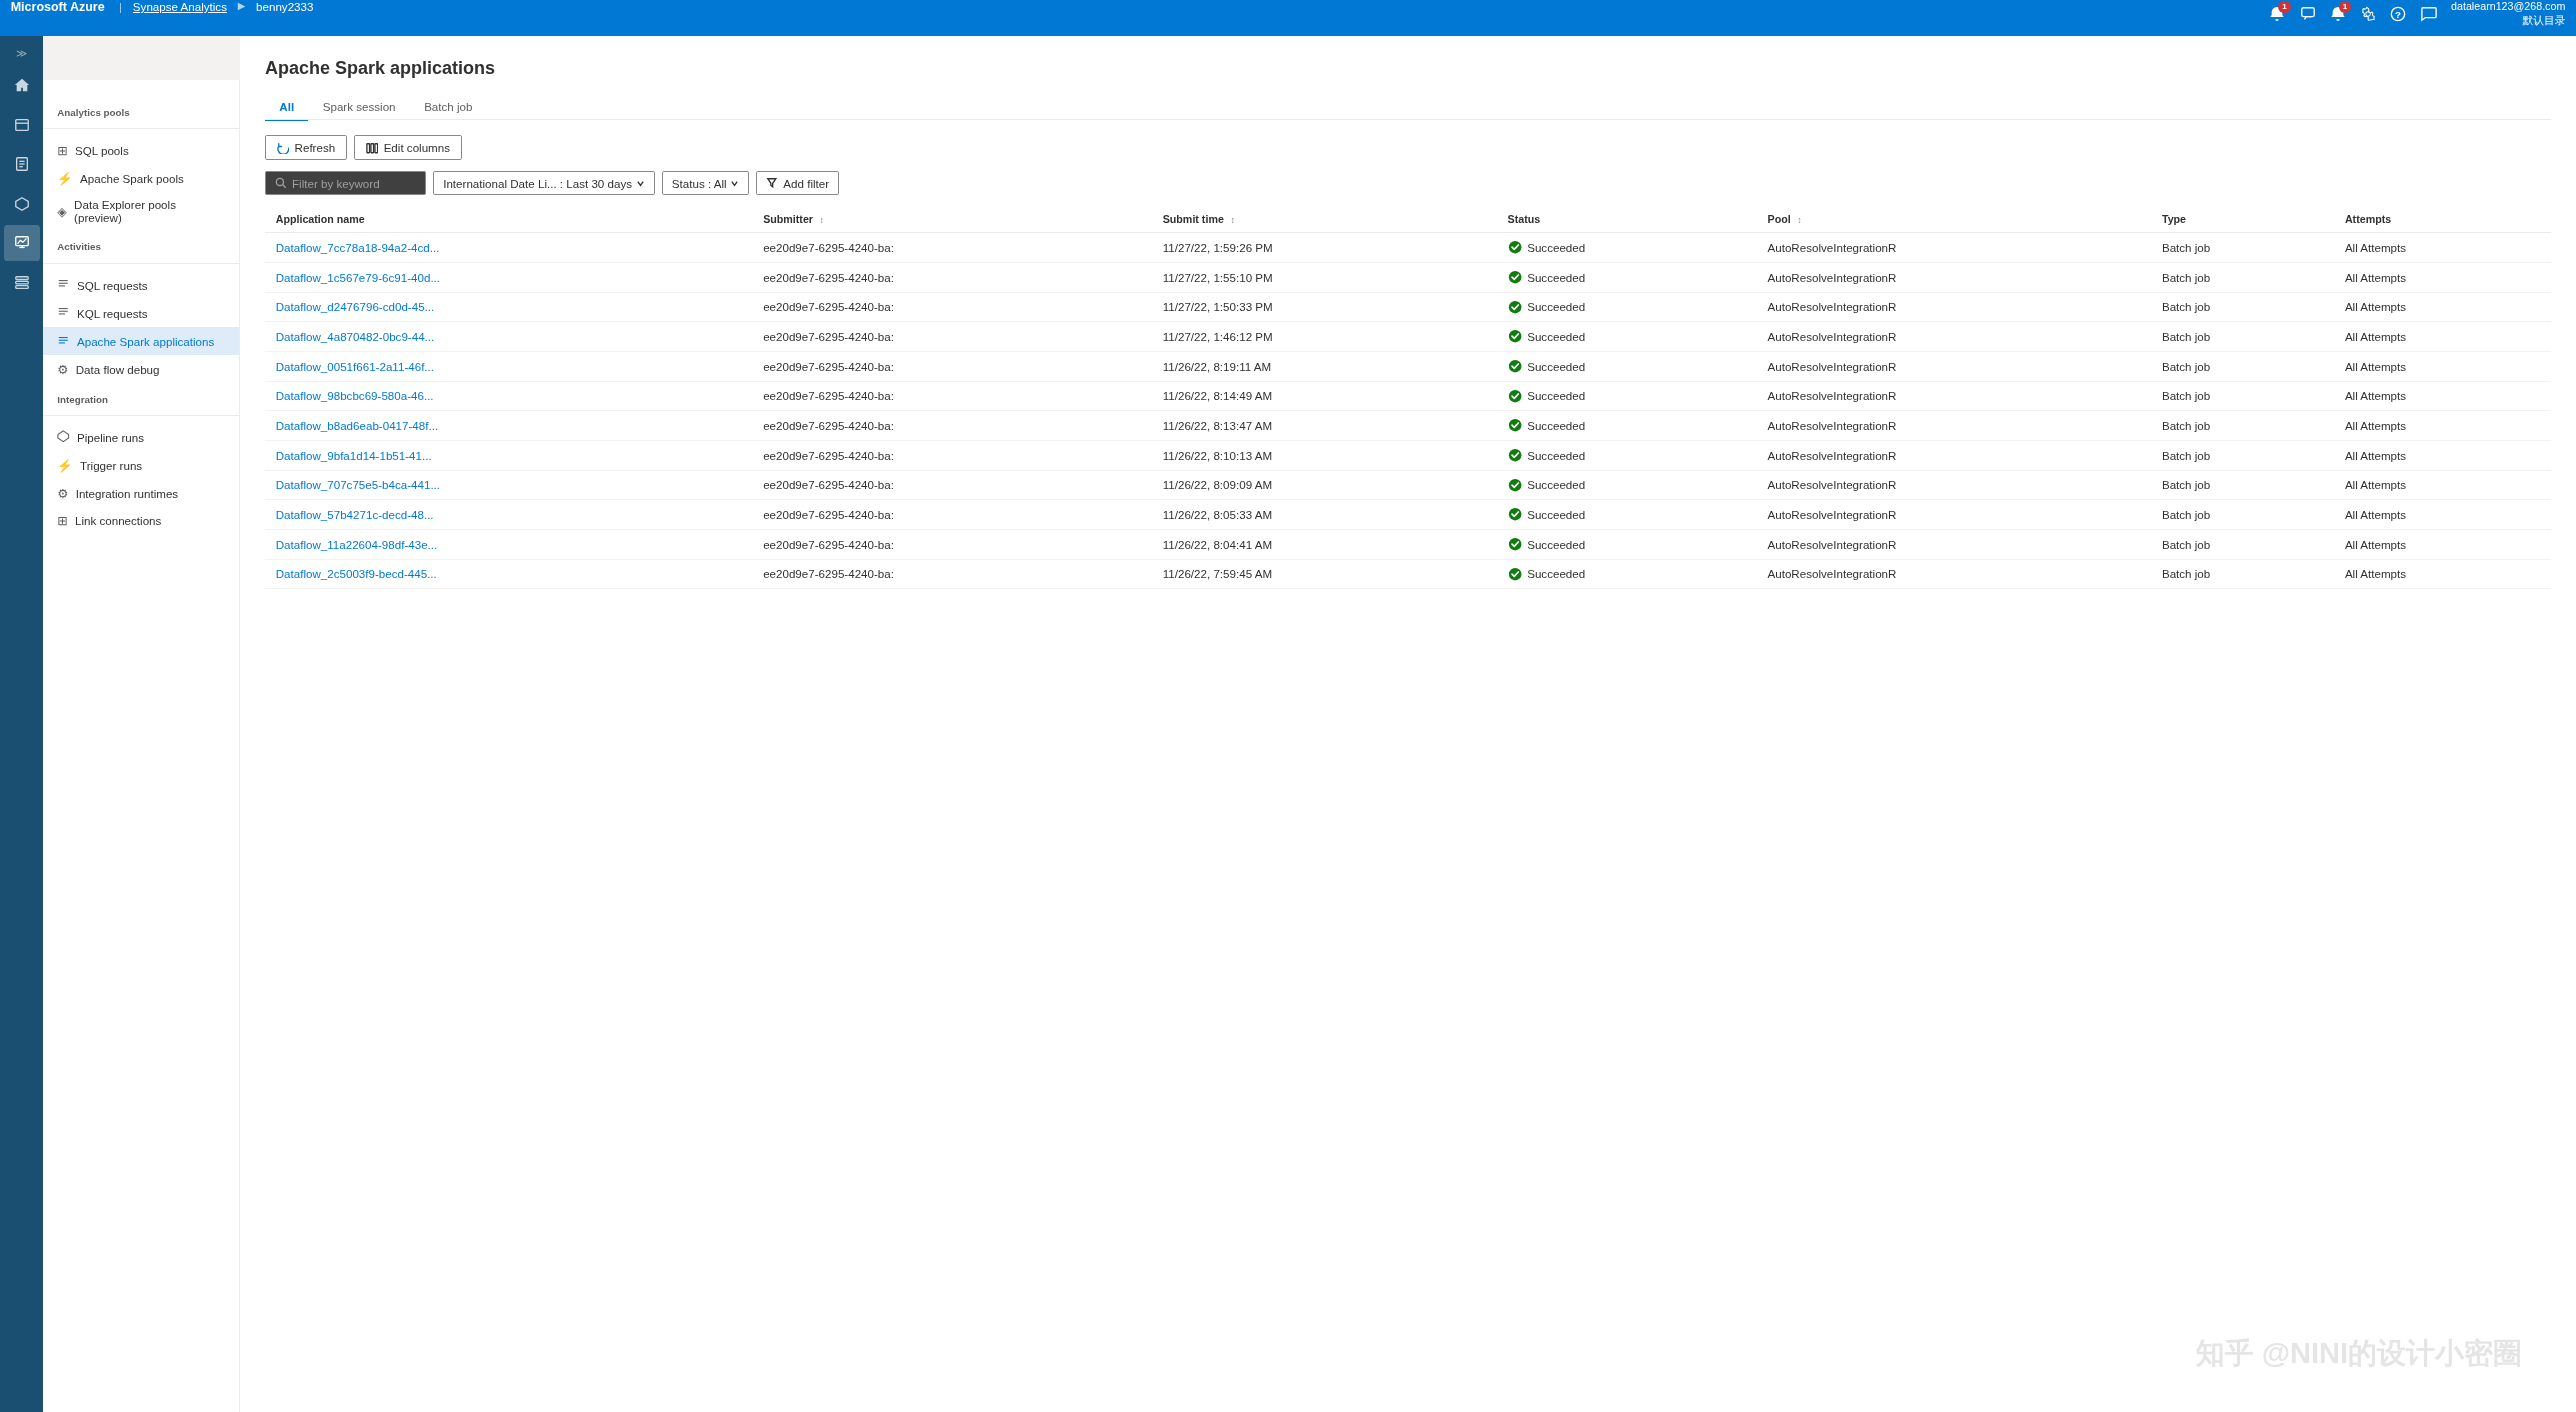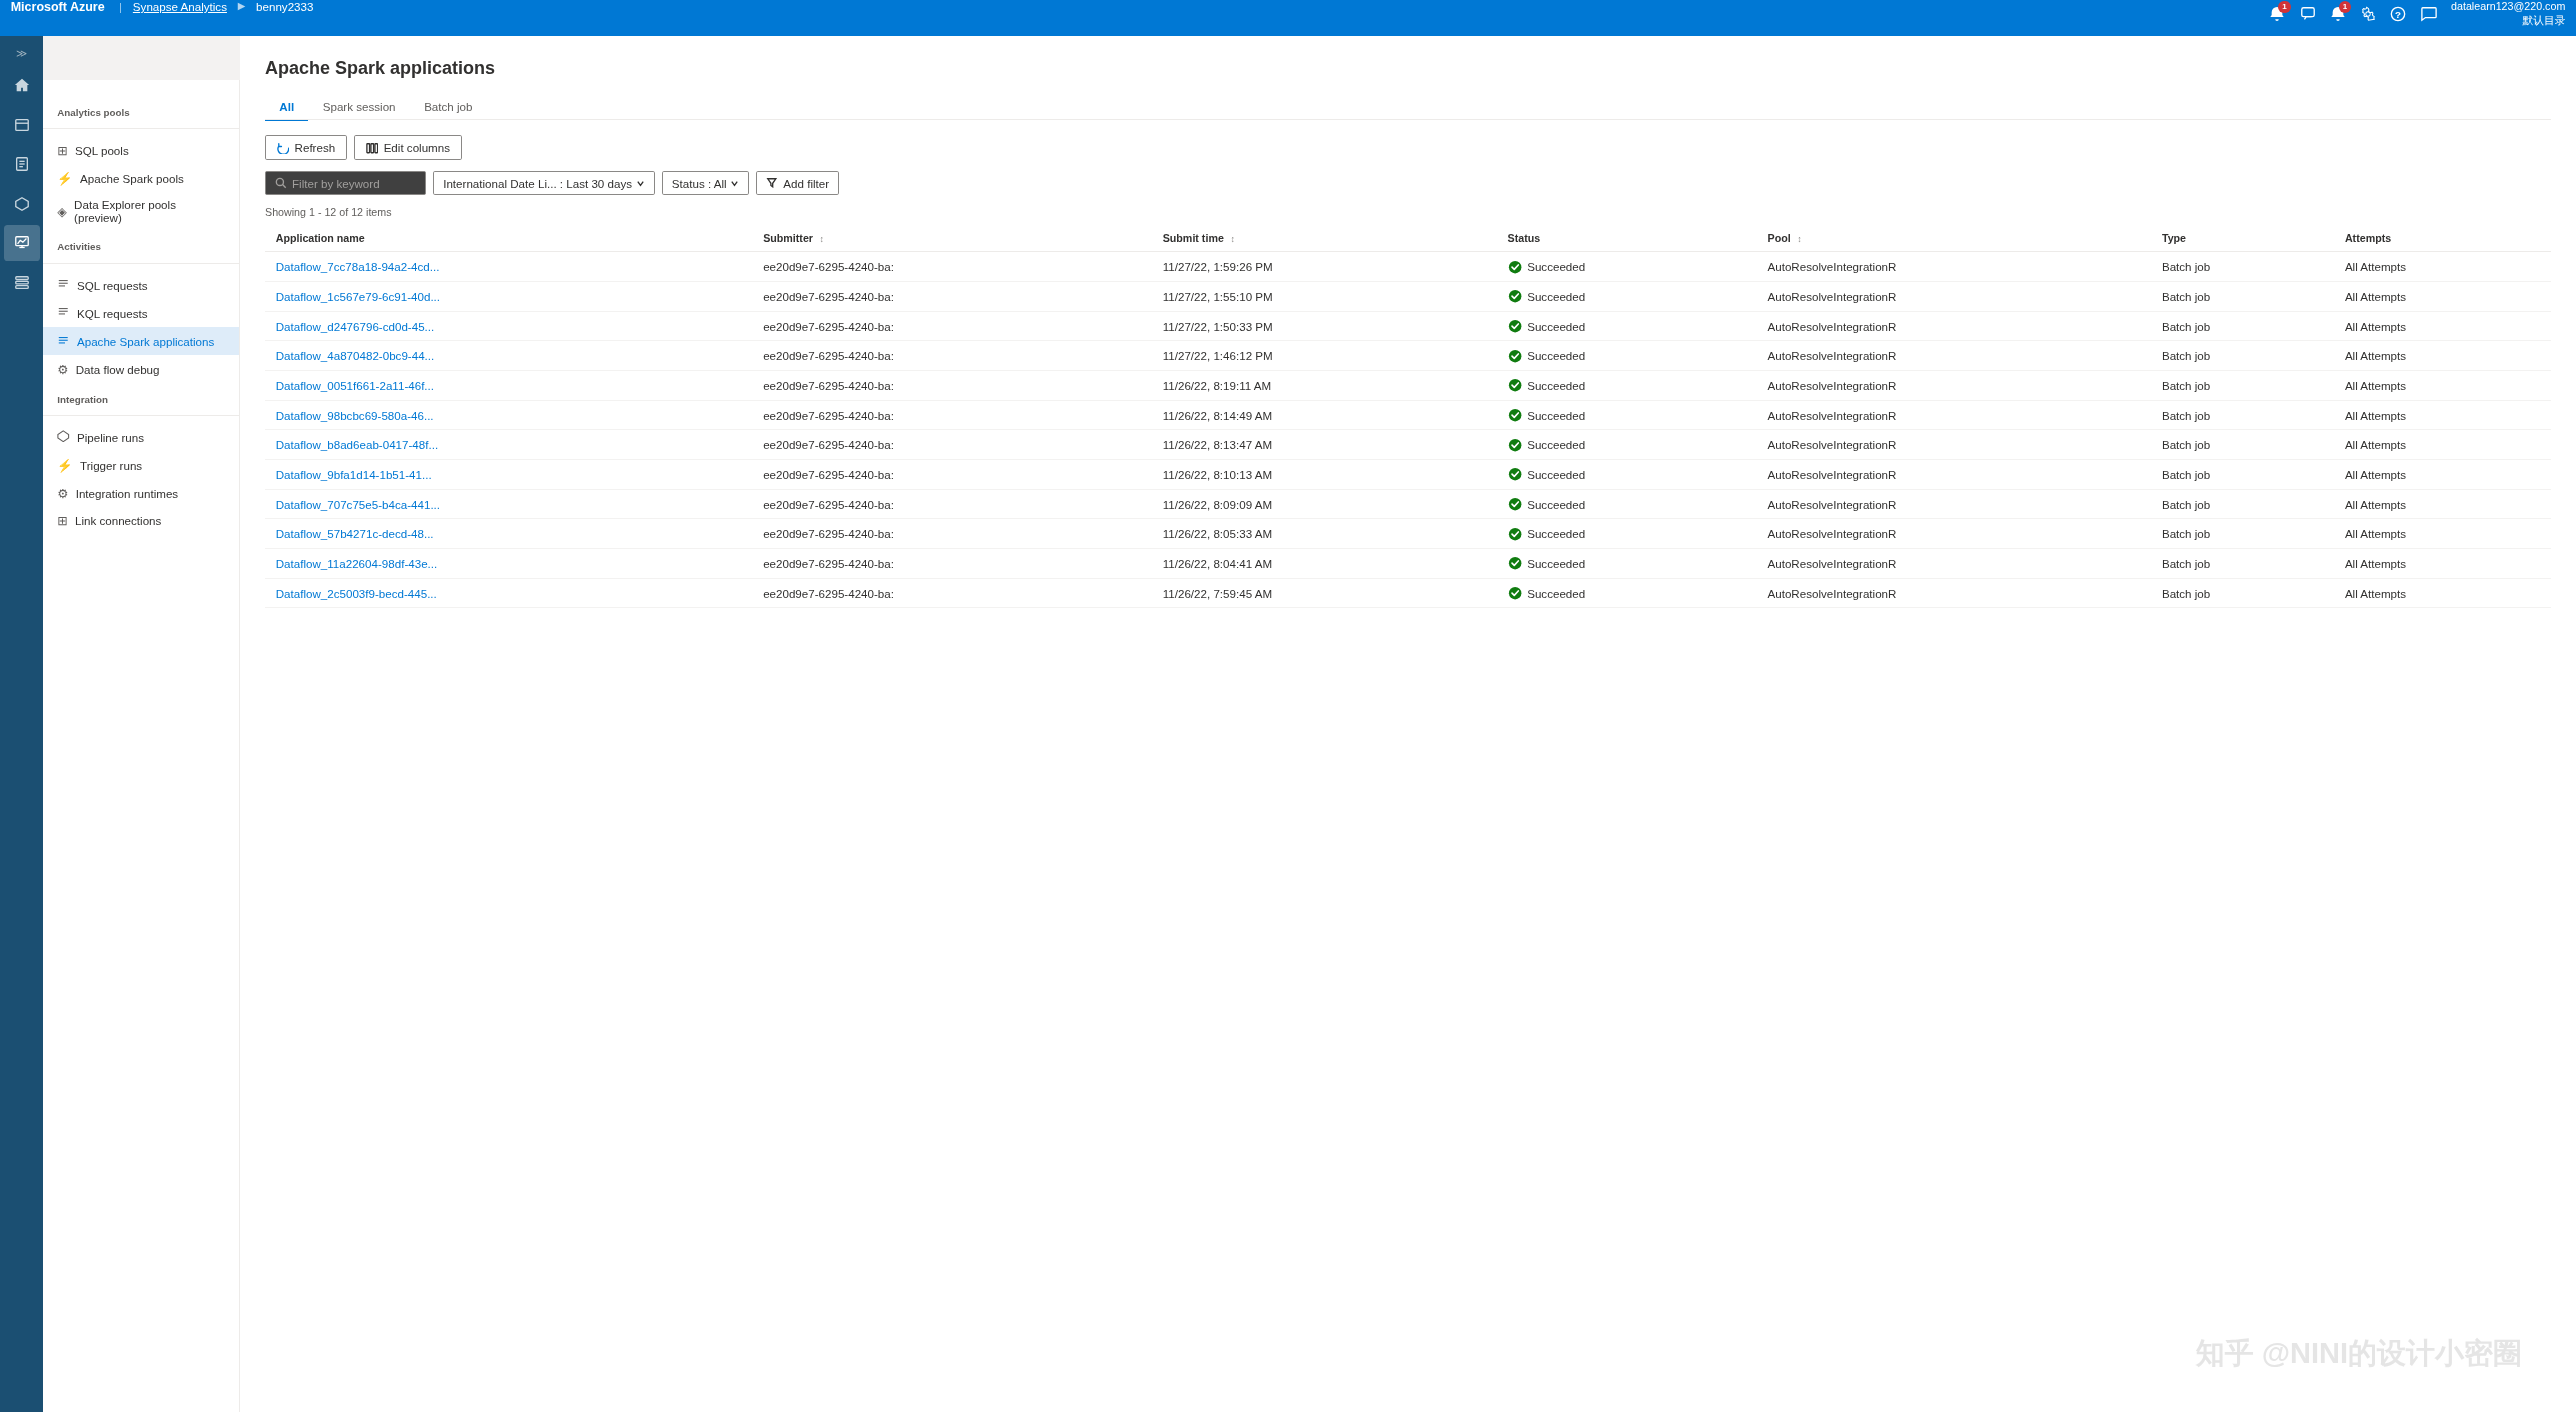--- a/index.html
+++ b/index.html
@@ -234,21 +234,21 @@
           <circle cx="9" cy="9" r="7.5" stroke="white" stroke-width="1.5"></circle>
           <text x="9" y="13" text-anchor="middle" fill="white" font-size="11" font-weight="700">?</text>
         </svg>
     </div>
     <div class="top-bar-icon">
       <svg width="16" height="16" viewBox="0 0 18 18" fill="white">
           <path d="M2 2h14a1 1 0 011 1v9a1 1 0 01-1 1H5l-4 3V3a1 1 0 011-1z" fill="none" stroke="white" stroke-width="1.5"></path>
         </svg>
     </div>
     <div class="top-bar-user">
-      <div>datalearn123@220.com</div>
+      <div>datalearn123@268.com</div>
       <div>默认目录</div>
     </div>
   </div>
 </div>
 
 <div class="main-layout">
 
   <div class="icon-rail">
     <div class="rail-expand">≫</div>
     <div class="rail-item">
@@ -417,21 +417,20 @@
             </svg>
         </div>
         <button class="add-filter-btn">
           <svg width="11.6" height="11.6" viewBox="0 0 13 13" fill="none" stroke="#323130" stroke-width="1.5">
               <polygon points="2,2 11,2 7.5,7 7.5,11 5.5,9.5 5.5,7"></polygon>
             </svg>
           <span>Add filter</span>
         </button>
       </div>
 
-      <div class="showing-text">Showing 1 - 12 of 12 items</div>
 
       <table class="data-table">
         <thead>
           <tr>
             <th>
               <span>Application name</span>
             </th>
             <th style="cursor:pointer">
               <span>Submitter</span>
               <span class="sort-icon">↕</span>

